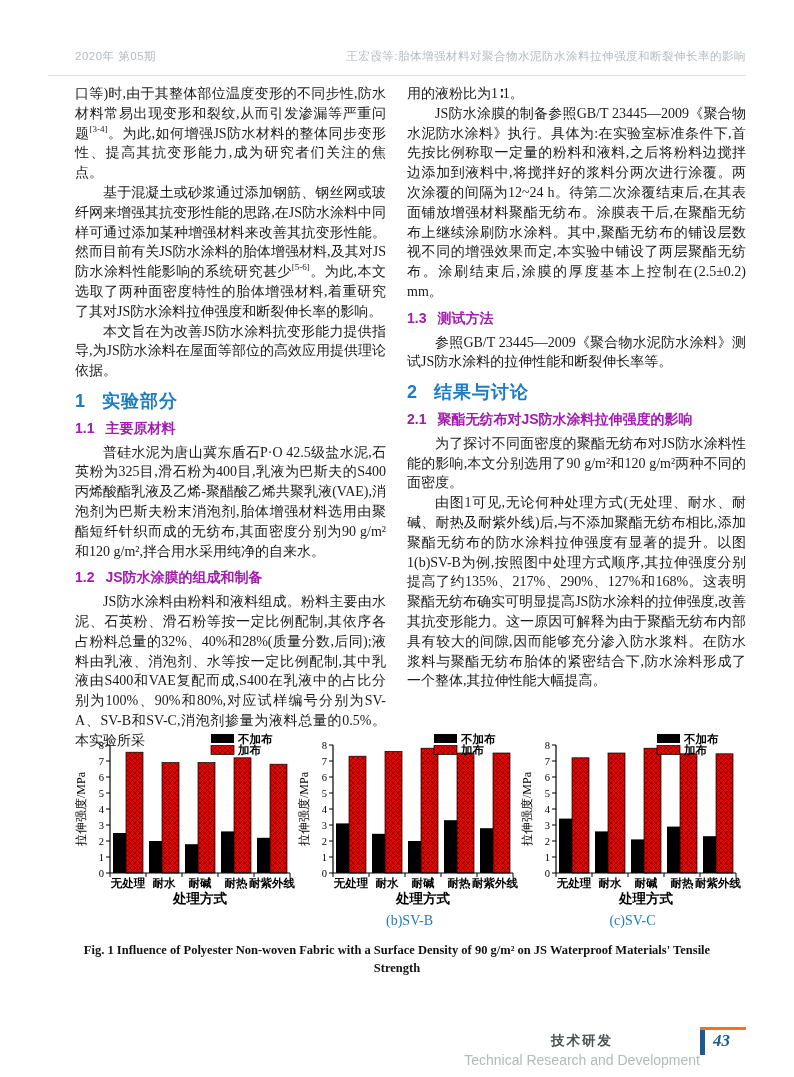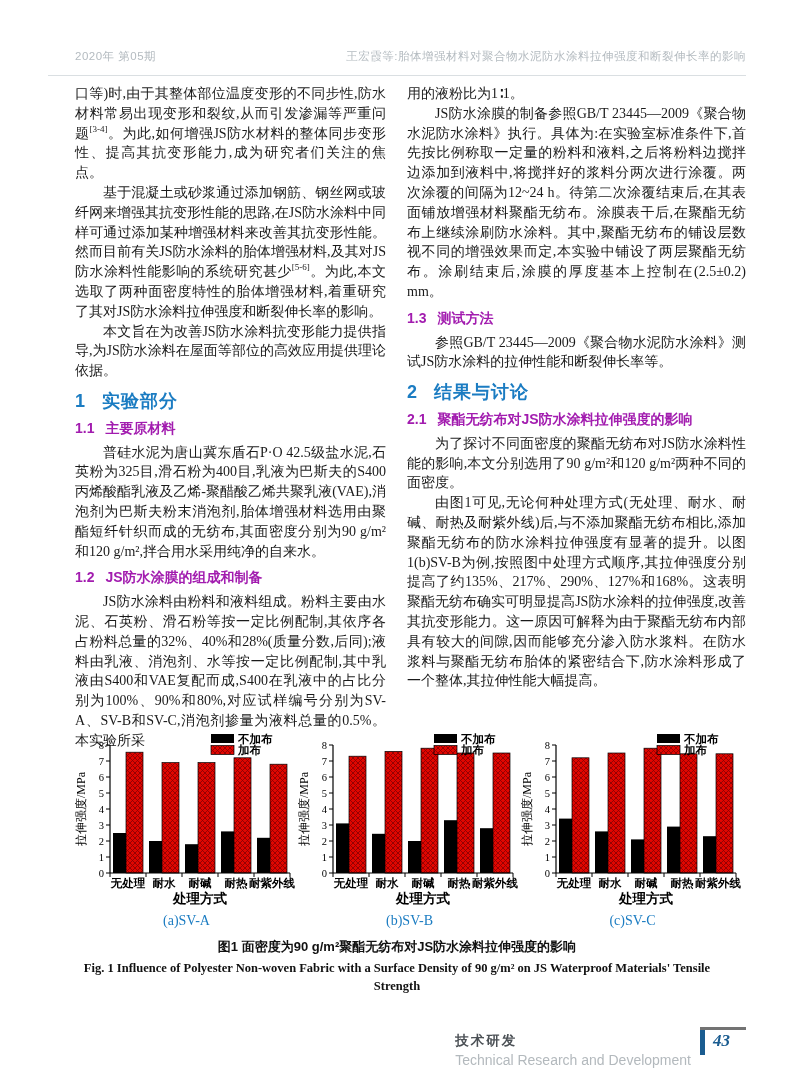--- a/index.html
+++ b/index.html
@@ -53,30 +53,30 @@
   .figcap .cn{
     font-family:"Liberation Sans","DejaVu Sans",sans-serif;
     font-weight:bold;font-size:13px;color:#111;
   }
   .figcap .en{
     font-family:"Liberation Serif","DejaVu Serif",serif;
     font-weight:bold;font-size:12.5px;color:#111;line-height:17.5px;margin-top:4px;
   }
   
   .footer{position:absolute;top:1027px;right:48px;display:flex;align-items:flex-start;}
-  .footer .labels{text-align:left;margin-right:9px;margin-top:5px;}
+  .footer .labels{text-align:center;margin-top:5px;}
   .footer .sec-cn{
     font-family:"Liberation Sans","DejaVu Sans",sans-serif;font-weight:bold;
     font-size:13.5px;color:#4c5156;letter-spacing:2px;
   }
   .footer .sec-en{
     font-family:Liberation Sans, sans-serif;
     font-size:14px;color:#b3b9bd;margin-top:2px;
   }
-  .pagebox{position:relative;width:46px;height:32px;border-top:3px solid #737373;}
+  .pagebox{position:relative;width:46px;height:32px;border-top:3px solid #f97316;}
   .pagebox .vbar{position:absolute;left:0;top:0;width:5px;height:25px;background:#1a5c90;}
   .pagebox .num{
     position:absolute;left:13px;top:1px;font-style:italic;font-weight:bold;
     font-size:17px;color:#1a5c90;font-family:"Liberation Serif","DejaVu Serif",serif;
   }
 </style>
 </head>
 <body>
 
 <div class="header">
@@ -165,21 +165,20 @@
           <line x1="35" y1="12" x2="35" y2="140" stroke="#000" stroke-width="1.2"></line>
           <line x1="35" y1="140" x2="215" y2="140" stroke="#000" stroke-width="1.2"></line>
           <text x="125" y="170" text-anchor="middle" font-size="13.5" font-weight="bold">处理方式</text>
           <text transform="translate(10 76) rotate(-90)" text-anchor="middle" font-size="12">拉伸强度/MPa</text>
           <rect x="136" y="1" width="23" height="9" fill="#000000"></rect>
           <text x="163" y="9.5" font-size="11.5" font-weight="bold">不加布</text>
           <rect x="136" y="12.5" width="23" height="9" fill="url(#hatch0)" stroke="#000" stroke-width="0.7"></rect>
           <text x="163" y="21" font-size="11.5" font-weight="bold">加布</text>
         </svg>
       </div>
-    <div class="chart-cap">(a)SV-A</div>
   </div>
   <div class="chart">
     <div class="chart-svg">
         <svg width="222" height="177" viewBox="0 0 222 177" xmlns="http://www.w3.org/2000/svg" font-family="'Liberation Serif','DejaVu Serif',serif">
           <defs>
             <pattern id="hatch1" width="5" height="5" patternUnits="userSpaceOnUse">
               <rect width="5" height="5" fill="#e10600"></rect>
               <path d="M0 0L5 5M5 0L0 5" stroke="#8f0003" stroke-width="0.9"></path>
             </pattern>
           </defs>
@@ -290,21 +289,20 @@
           <text x="163" y="9.5" font-size="11.5" font-weight="bold">不加布</text>
           <rect x="136" y="12.5" width="23" height="9" fill="url(#hatch2)" stroke="#000" stroke-width="0.7"></rect>
           <text x="163" y="21" font-size="11.5" font-weight="bold">加布</text>
         </svg>
       </div>
     <div class="chart-cap">(c)SV-C</div>
   </div>
 </div>
 
 <div class="figcap">
-  <div class="cn">图1  面密度为90 g/m²聚酯无纺布对JS防水涂料拉伸强度的影响</div>
   <div class="en">
     <div>Fig. 1  Influence of Polyester Non-woven Fabric with a Surface Density of 90 g/m² on JS Waterproof Materials' Tensile</div>
     <div>Strength</div>
   </div>
 </div>
 
 <div class="footer">
   <div class="labels">
     <div class="sec-cn">技术研发</div>
     <div class="sec-en">Technical Research and Development</div>

